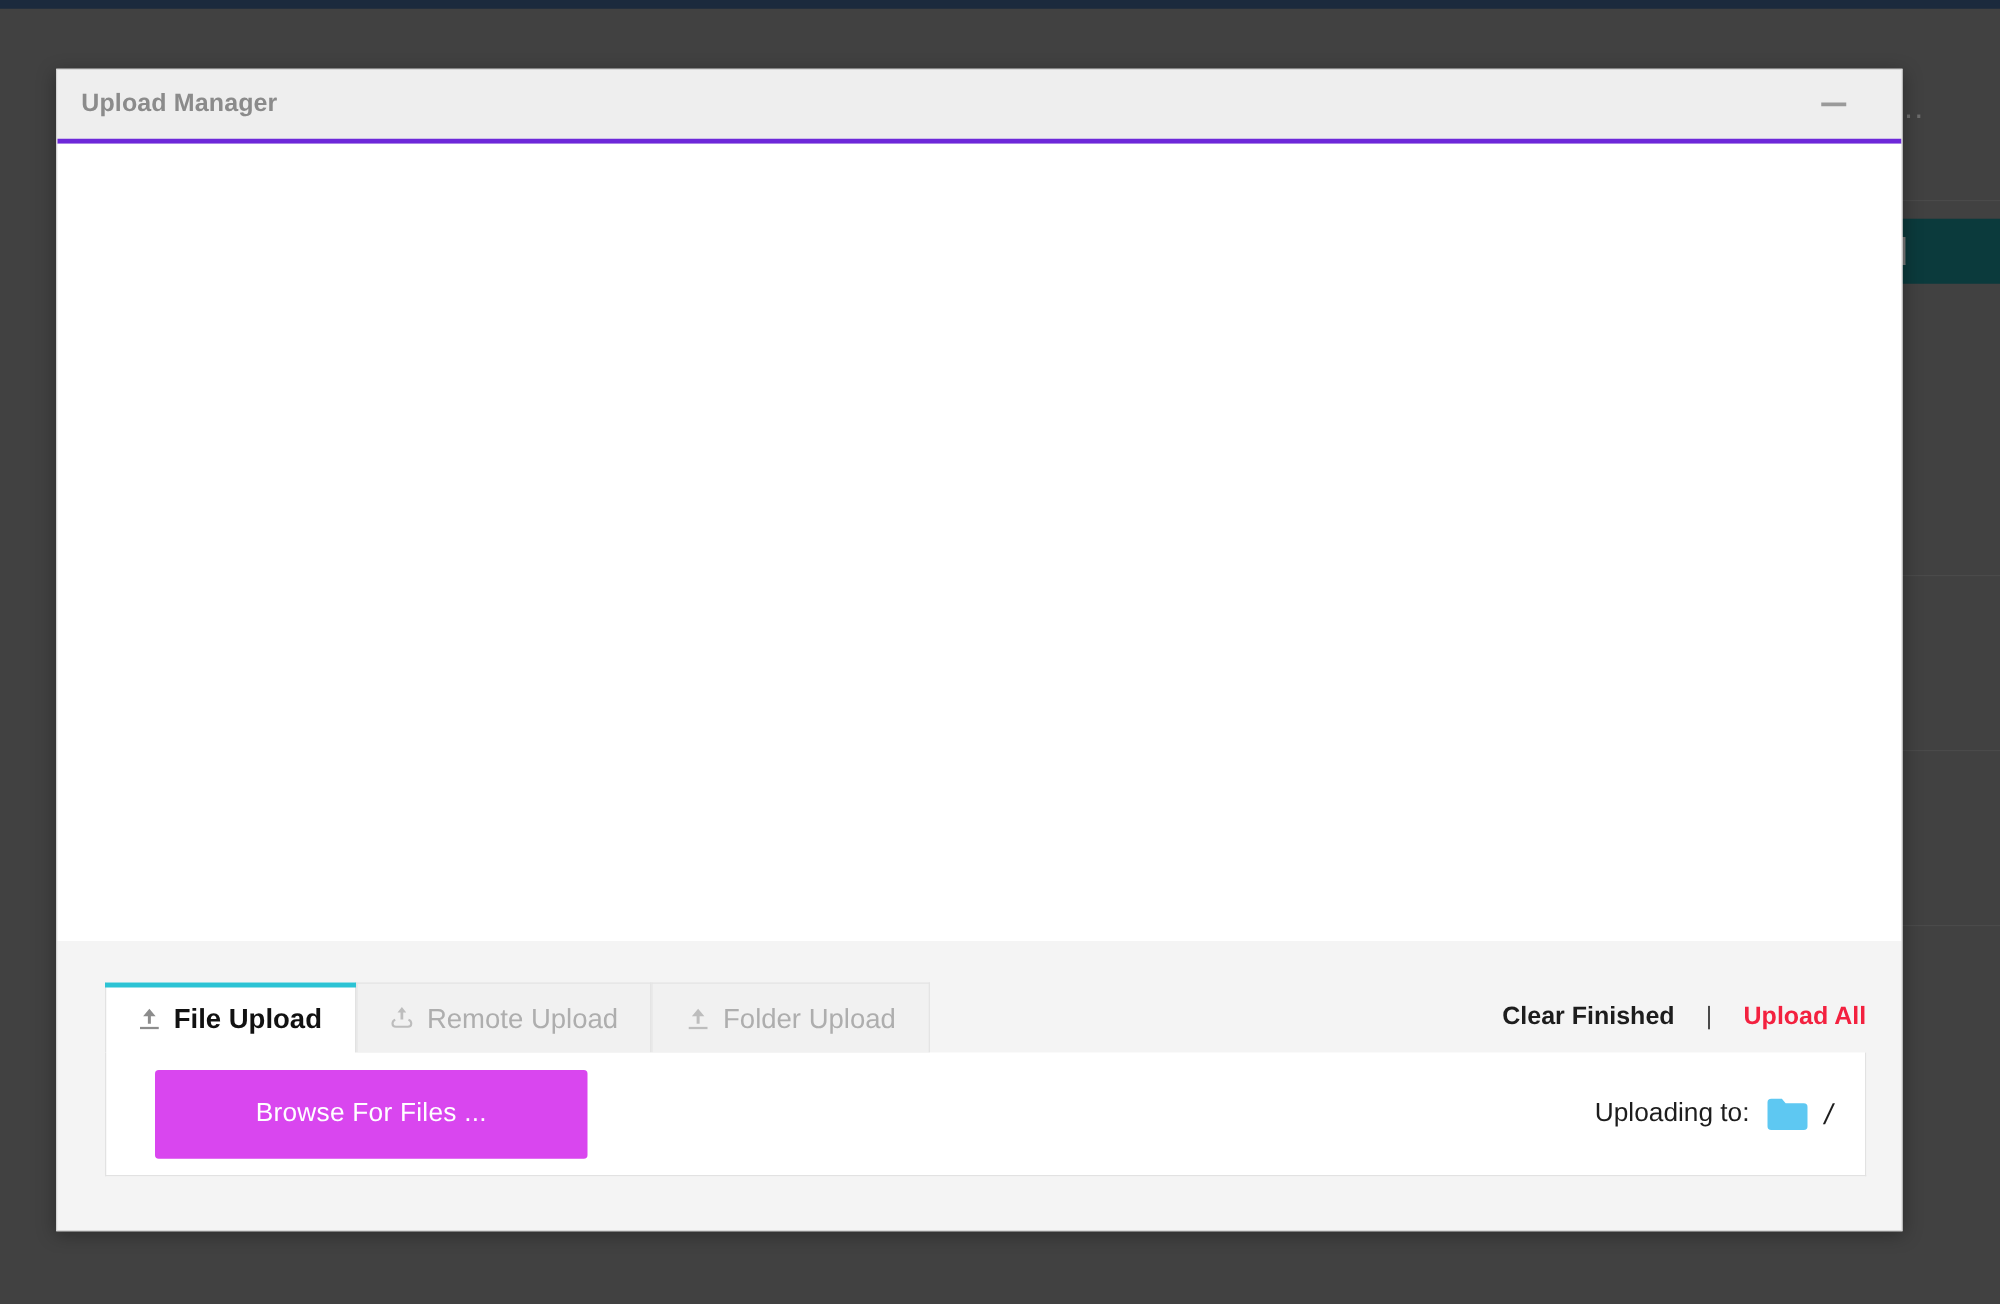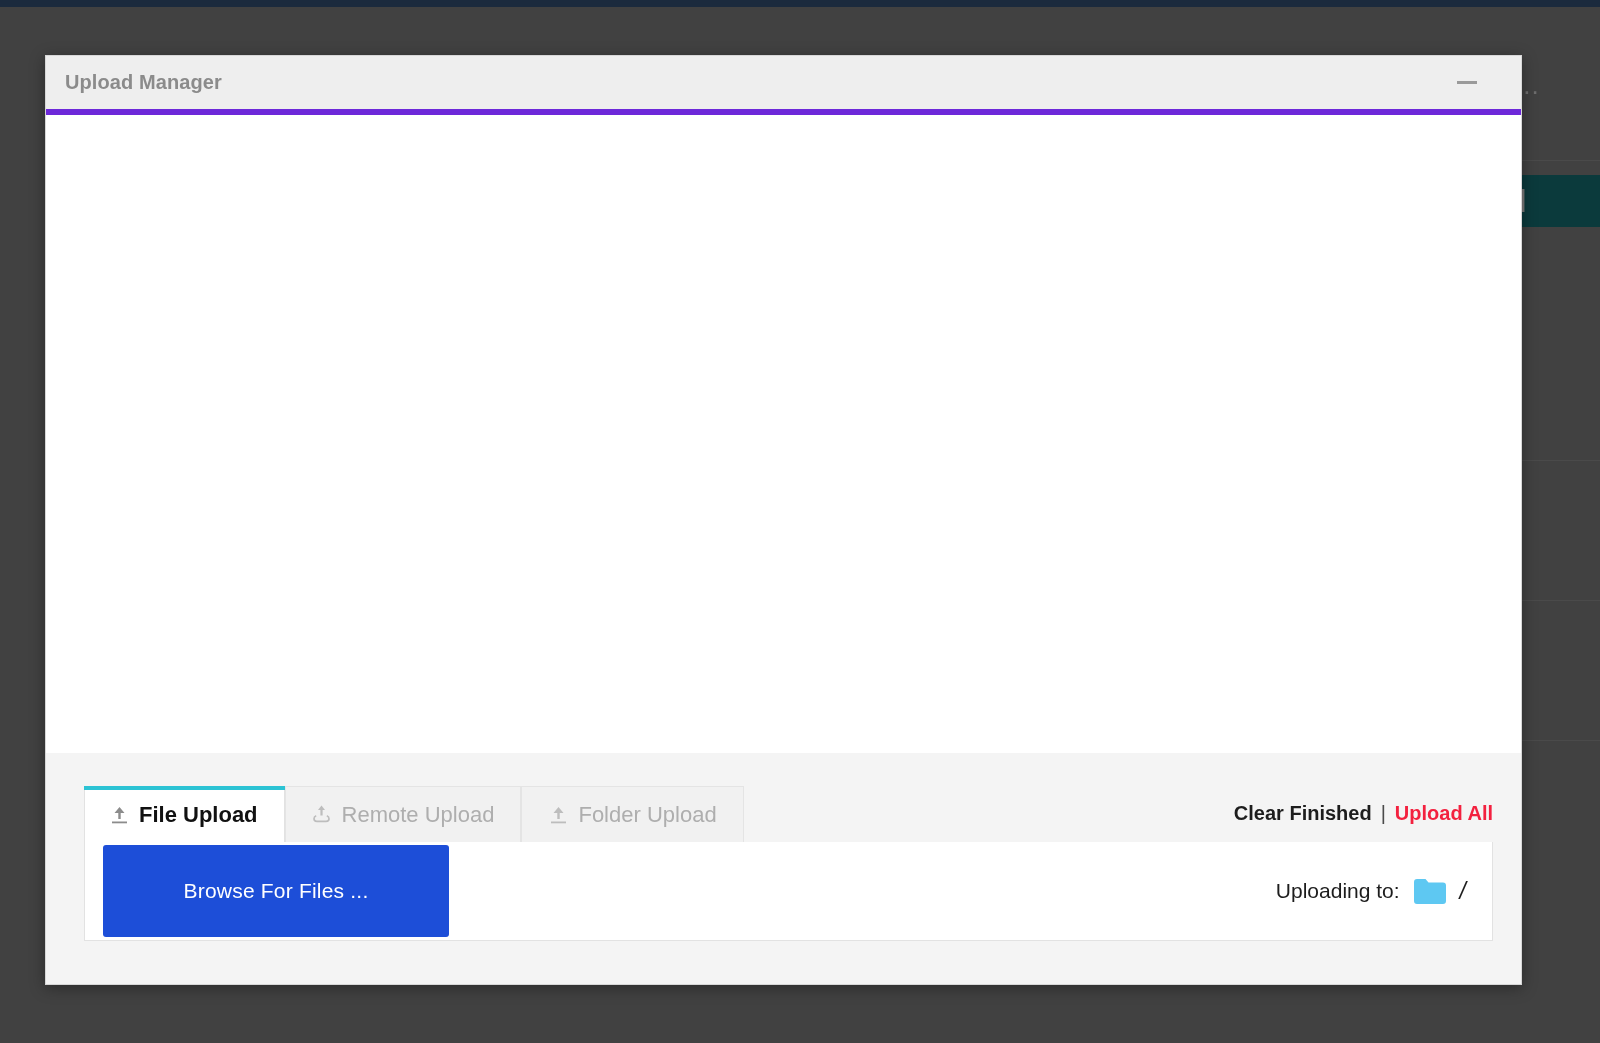--- a/index.html
+++ b/index.html
@@ -66,21 +66,21 @@
     box-shadow: 0 3px 14px rgba(0,0,0,0.35);
     border: 1px solid #d7d7d7;
     display: flex;
     flex-direction: column;
   }
 
   
   #modal-titlebar {
     height: 59px;
     background: #eeeeee;
-    border-bottom: 6px solid #6d28d9;
+    border-bottom: 4px solid #6d28d9;
     display: flex;
     align-items: center;
     justify-content: space-between;
     padding: 0 40px 0 19px;
     flex: 0 0 auto;
   }
   #modal-title {
     font-size: 20px;
     font-weight: bold;
     color: #8b8b8b;
@@ -170,21 +170,21 @@
     background: #f1f1f1;
     color: #aeaeae;
     border-color: #e4e4e4;
     border-bottom: 1px solid #e2e2e2;
   }
 
   
   #footer-actions {
     display: flex;
     align-items: center;
-    gap: 9px;
+    gap: 25px;
     font-size: 20px;
     font-weight: bold;
     padding-bottom: 18px;
   }
   #clear-finished { color: #1d1d1d; cursor: pointer; }
   #action-separator { color: #4a4a4a; font-weight: normal; }
   #abort-all { color: #f3213f; cursor: pointer; }
 
   
   #upload-panel {
@@ -195,30 +195,31 @@
     height: 99px;
     display: flex;
     align-items: center;
     justify-content: space-between;
     padding: 0 26px 0 18px;
     position: relative;
     top: -1px;
   }
 
   #browse-button {
-    background: #1d4ed8;
+    background: #d946ef;
     color: #ffffff;
     font-size: 21px;
     border: none;
     border-radius: 3px;
     width: 346px;
-    height: 92px;
+    height: 71px;
     cursor: pointer;
     font-family: "Liberation Sans", sans-serif;
     letter-spacing: 0.2px;
+    margin-left: 21px;
   }
 
   #upload-target {
     display: flex;
     align-items: center;
     gap: 13px;
     font-size: 21px;
     color: #1d1d1d;
   }
   #folder-icon {

